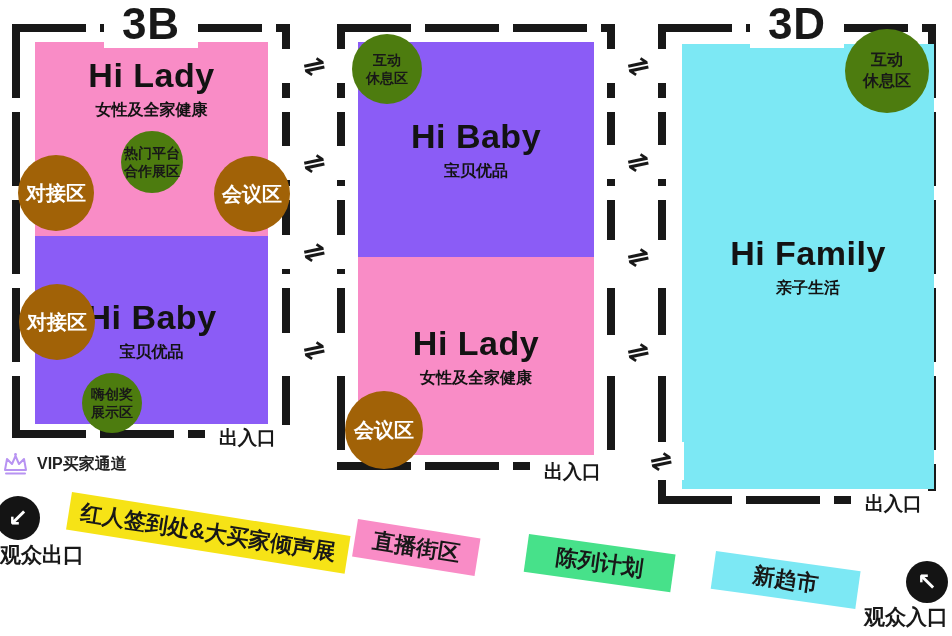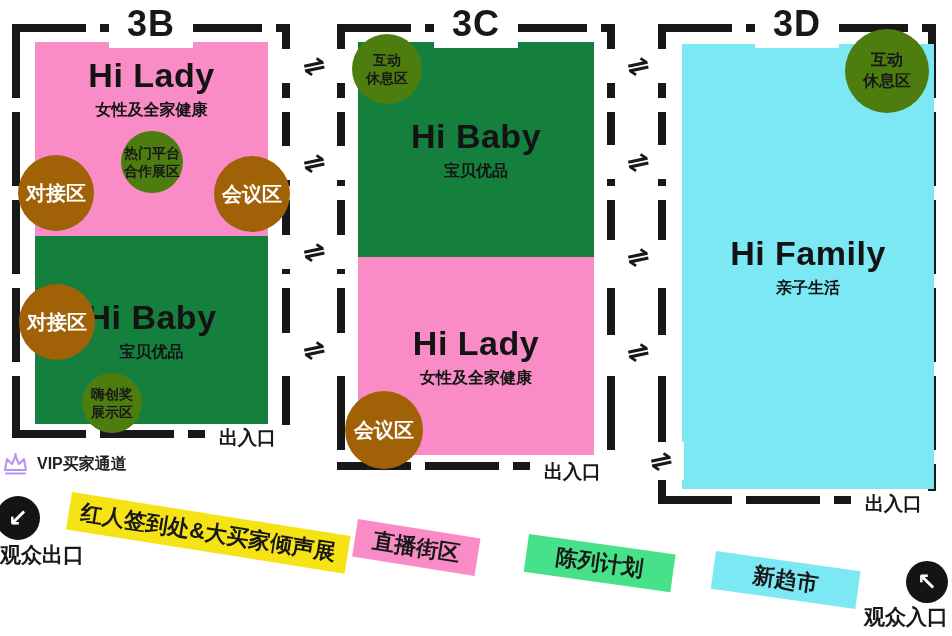--- a/index.html
+++ b/index.html
@@ -13,27 +13,27 @@
   .wall-v { position:absolute; width:8px;
     background:repeating-linear-gradient(180deg,#181818 0 74px,transparent 74px 88px); }
 
   
   .zone { position:absolute; display:flex; flex-direction:column; align-items:center;
           justify-content:center; text-align:center; z-index:1; }
   .zone.top-align { justify-content:flex-start; padding-top:14px; }
   .zone-title { font-size:34px; font-weight:bold; letter-spacing:0.5px; color:#131313; }
   .zone-sub   { font-size:16px; font-weight:bold; margin-top:5px; color:#131313; }
   .pink  { background:#F98CC6; }
-  .green { background:#15803d; }
+  .green { background:#8b5cf6; }
   .cyan  { background:#7CE8F4; }
 
   
   .hall-label-row { position:absolute; text-align:center; z-index:3; }
   .hall-label { display:inline-block; background:#ffffff; padding:0 18px;
-                font-size:36px; line-height:48px; font-weight:bold; letter-spacing:1px; }
+                font-size:44px; line-height:48px; font-weight:bold; letter-spacing:1px; }
   .gate-row { position:absolute; text-align:right; z-index:3; }
   .gate-label { display:inline-block; background:#ffffff; padding:0 14px;
                 font-size:19px; line-height:26px; font-weight:bold; }
 
   
   .door { position:absolute; background:#ffffff; display:flex; align-items:center;
           justify-content:center; z-index:3; }
   .flow-icon { font-size:27px; font-weight:bold; line-height:1;
                transform:rotate(-12deg); color:#181818; }
 
@@ -111,23 +111,20 @@
   <div class="zone pink" style="left:358px;top:257px;width:236px;height:198px;">
     <div class="zone-title">Hi Lady</div>
     <div class="zone-sub">女性及全家健康</div>
   </div>
 
   <div class="wall-h" style="left:337px;top:24px;width:278px;"></div>
   <div class="wall-h" style="left:337px;top:462px;width:278px;"></div>
   <div class="wall-v" style="left:337px;top:24px;height:446px;"></div>
   <div class="wall-v" style="left:607px;top:24px;height:446px;"></div>
 
-  <div class="hall-label-row" style="left:337px;top:0;width:278px;">
-    <span class="hall-label">3C</span>
-  </div>
   <div class="gate-row" style="left:337px;top:459px;width:278px;">
     <span class="gate-label">出入口</span>
   </div>
 
   <div class="spot spot-yellow" style="left:352px;top:34px;width:70px;height:70px;">
     <span>互动</span>
     <span>休息区</span>
   </div>
   <div class="spot spot-black" style="left:345px;top:391px;width:78px;height:78px;">
     <span>会议区</span>

